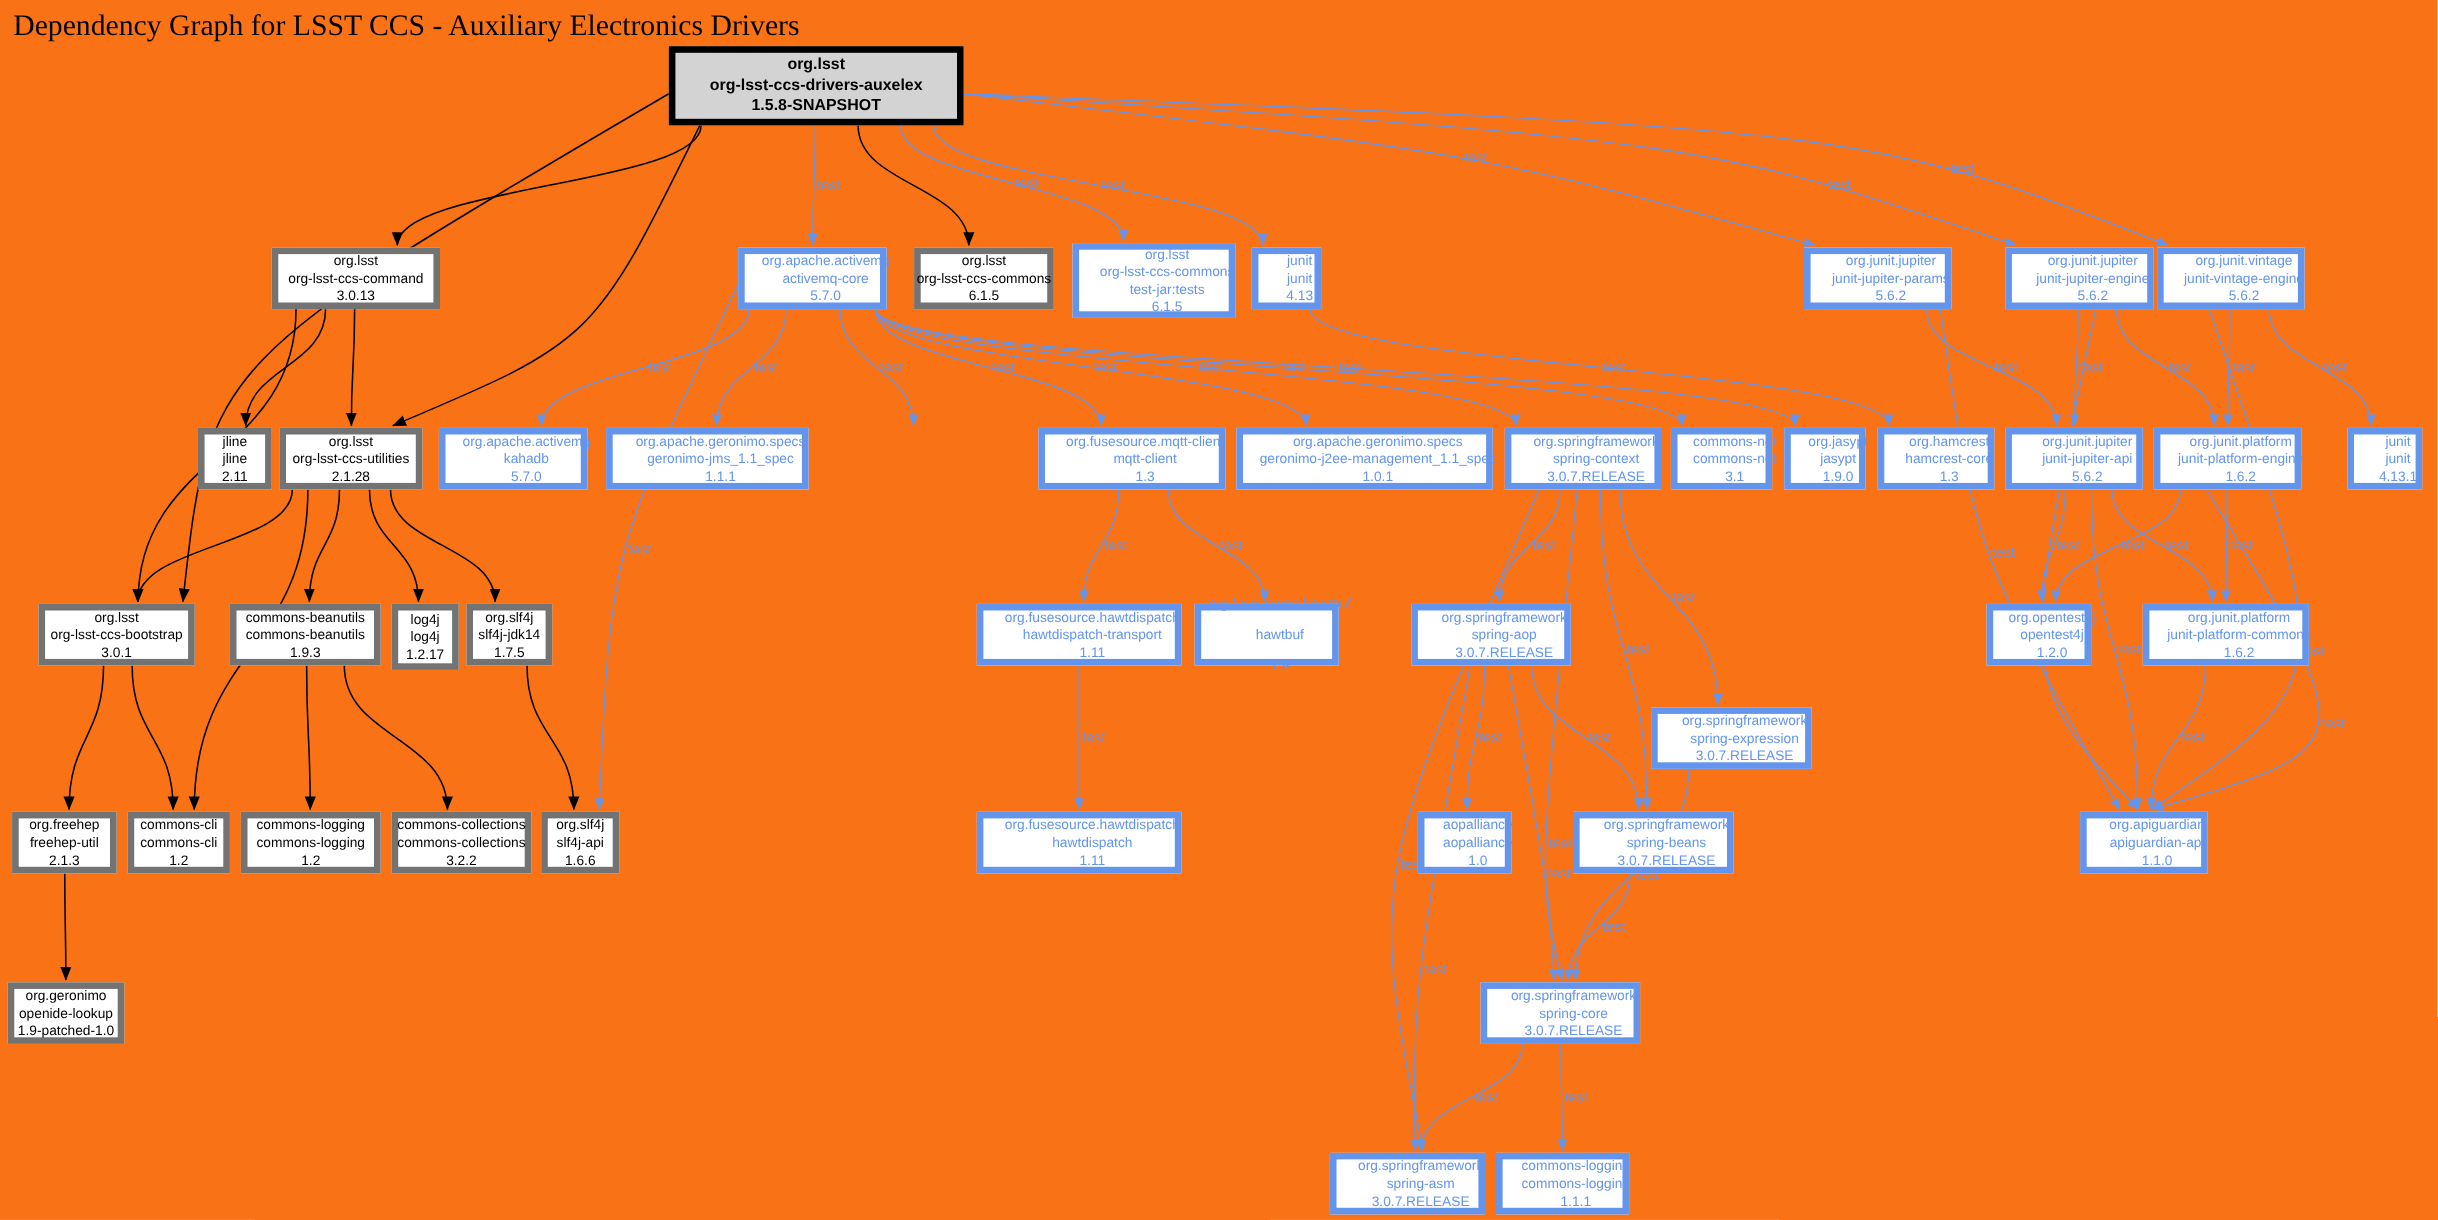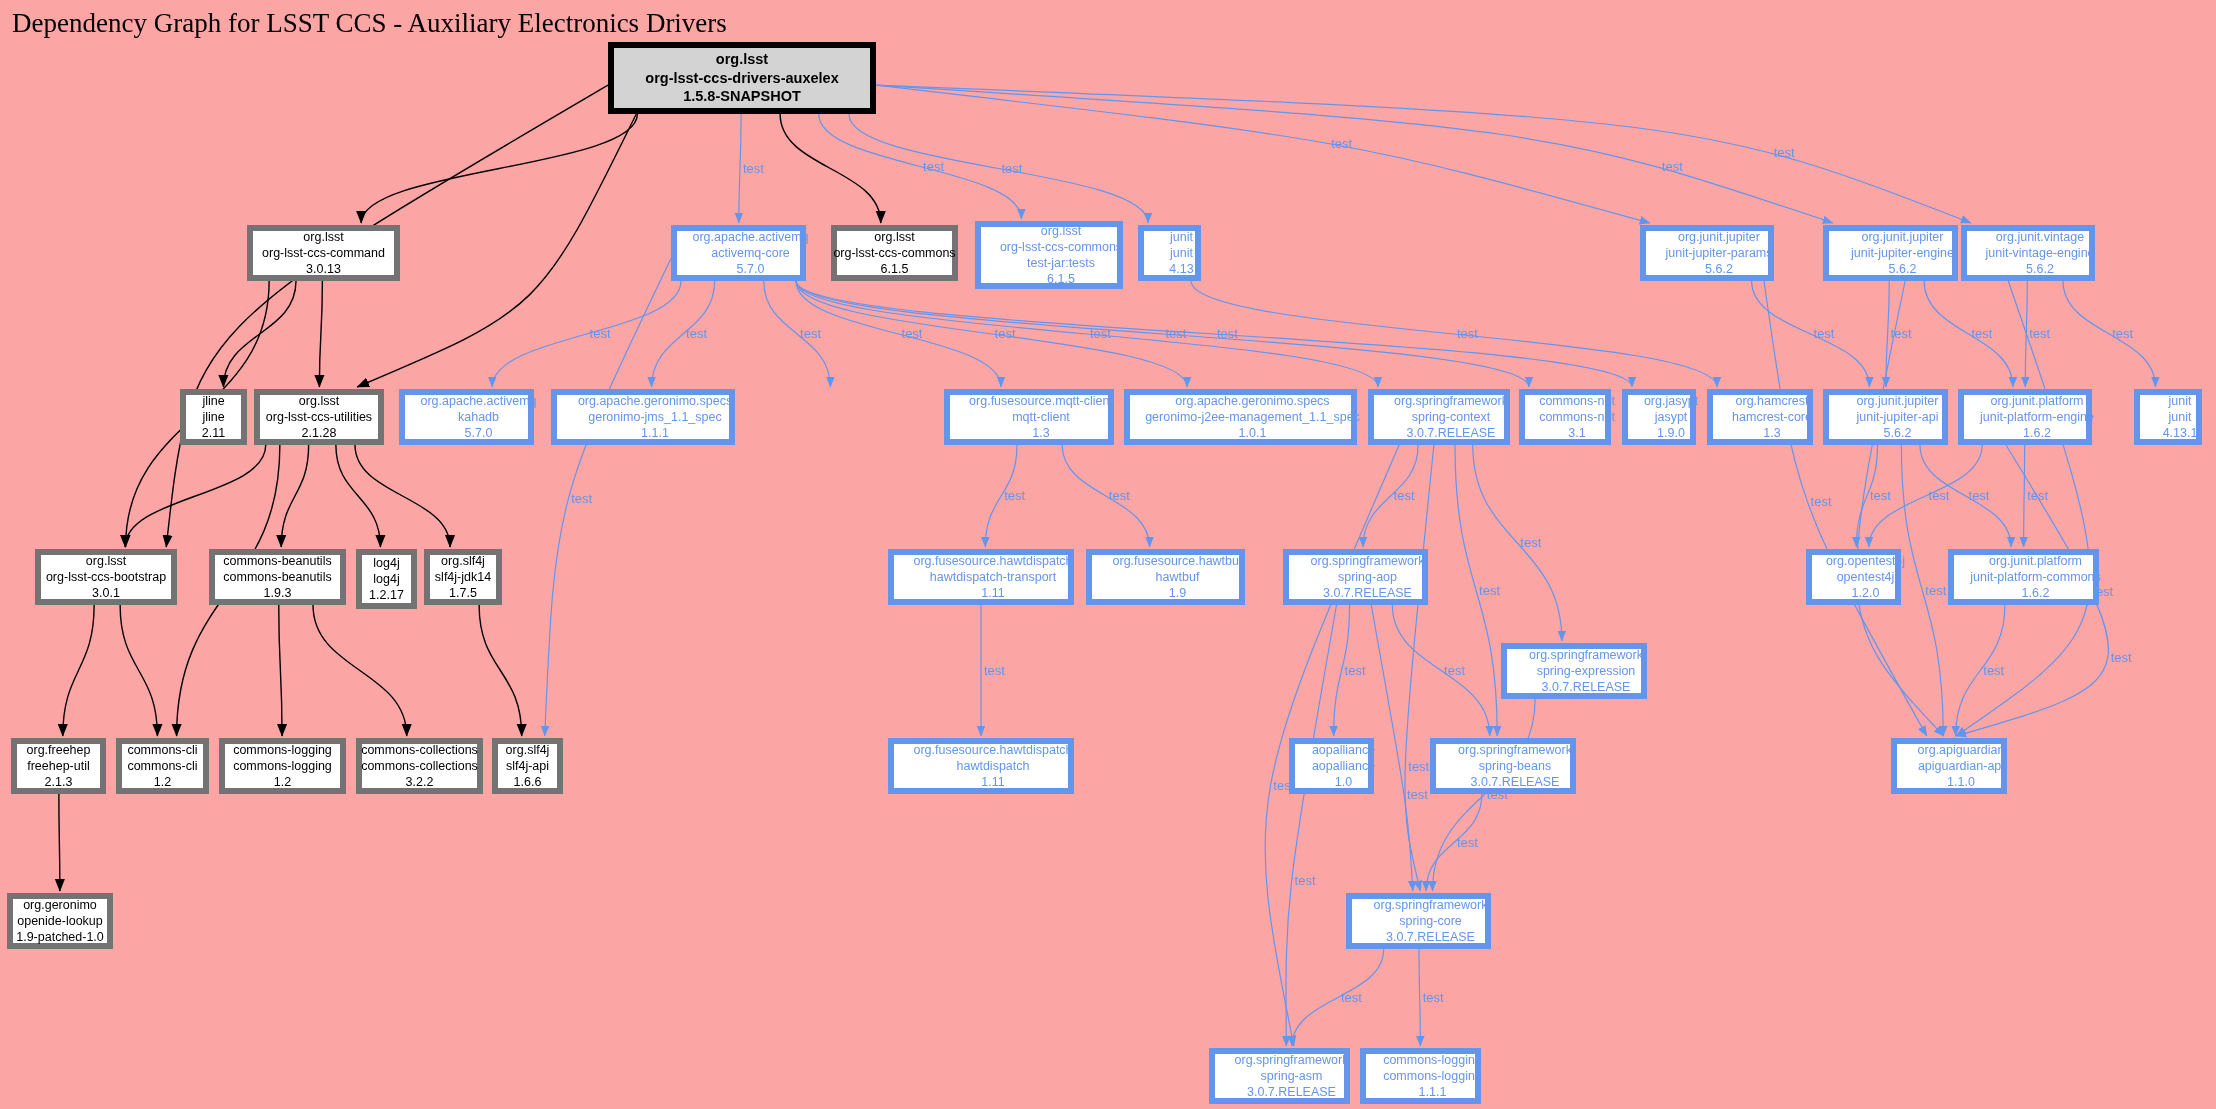--- a/index.html
+++ b/index.html
@@ -1,17 +1,17 @@
 <!DOCTYPE html>
 <html><head>
 <meta charset="utf-8">
 <style>
   html,body { margin:0; padding:0; background:#ffffff; }
   #stage {
-    position:relative; width:2216px; height:1109px; background:#fca5a5;
+    position:relative; width:2216px; height:1109px; background:#f97316;
     font-family:"Liberation Sans", sans-serif; overflow:hidden;
   }
   #graph-title {
     position:absolute; left:12px; top:8px;
     font-family:"Liberation Serif", serif; font-size:27px; color:#000;
     white-space:nowrap;
   }
   #edge-layer { position:absolute; left:0; top:0; }
   .node {
     position:absolute; box-sizing:border-box;
@@ -283,21 +283,21 @@
     <div class="node compile" style="left: 424px; top: 549px; width: 78px; height: 56px;">
       <div class="nl">org.slf4j</div>
       <div class="nl">slf4j-jdk14</div>
       <div class="nl">1.7.5</div>
     </div>
     <div class="node test" style="left: 888px; top: 549px; width: 186px; height: 56px;">
       <div class="nl">org.fusesource.hawtdispatch</div>
       <div class="nl">hawtdispatch-transport</div>
       <div class="nl">1.11</div>
     </div>
-    <div class="node test" style="left: 1086px; top: 549px; width: 159px; height: 56px;">
+    <div class="node test" style="left: 1086px; top: 549px; width: 131px; height: 56px; gap: 12px;">
       <div class="nl">org.fusesource.hawtbuf</div>
       <div class="nl">hawtbuf</div>
       <div class="nl">1.9</div>
     </div>
     <div class="node test" style="left: 1283px; top: 549px; width: 145px; height: 56px;">
       <div class="nl">org.springframework</div>
       <div class="nl">spring-aop</div>
       <div class="nl">3.0.7.RELEASE</div>
     </div>
     <div class="node test" style="left: 1806px; top: 549px; width: 95px; height: 56px;">

